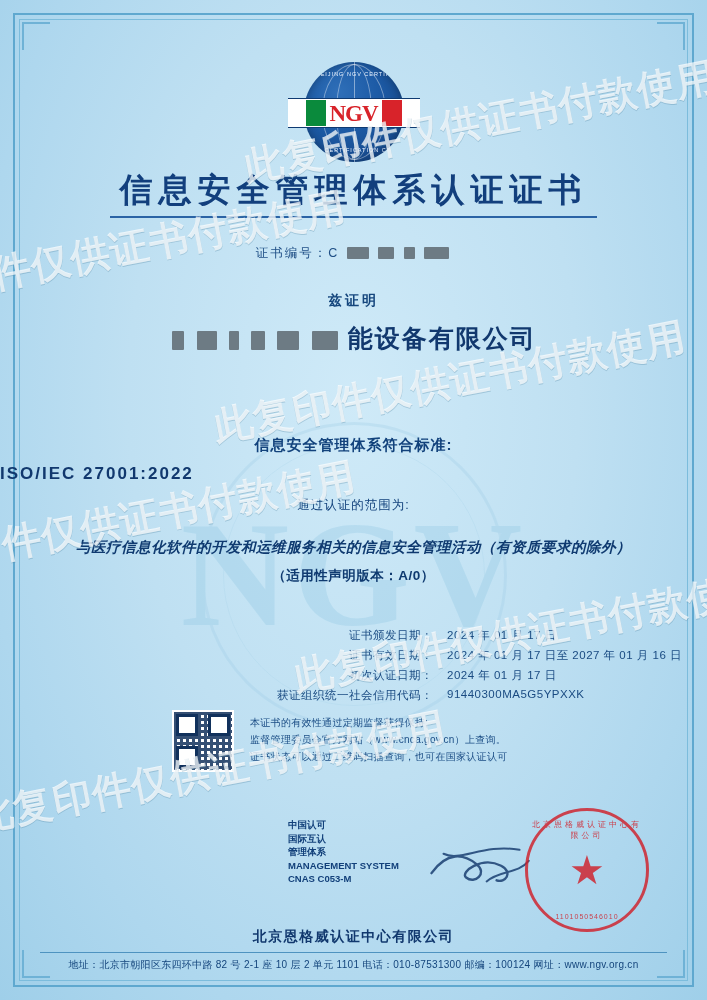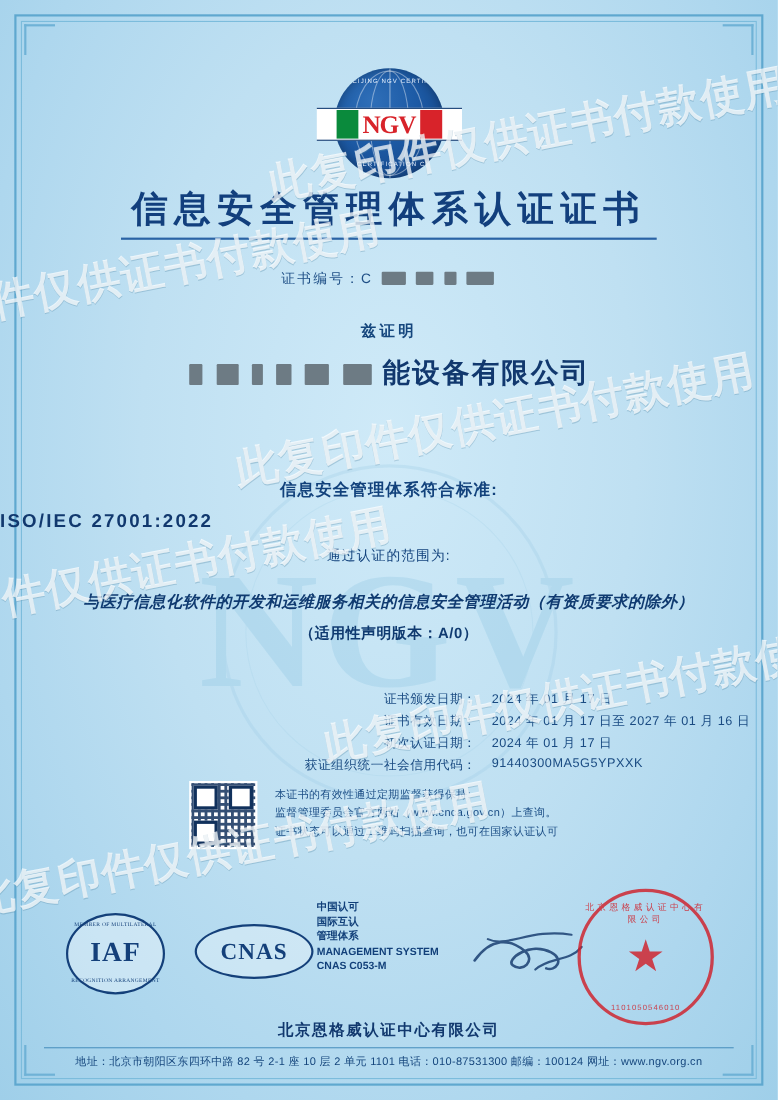--- a/index.html
+++ b/index.html
@@ -364,33 +364,20 @@
       <div class="fp b"></div>
       <div class="fp c"></div>
     </div>
 
     <div class="notes">
       <div>本证书的有效性通过定期监督获得保持;</div>
       <div>监督管理委员会官方网站（www.cnca.gov.cn）上查询。</div>
       <div>证书状态可以通过二维码扫描查询，也可在国家认证认可</div>
     </div>
 
-    <div class="marks">
-      <div class="iaf">
-        <div class="ring-txt">MEMBER OF MULTILATERAL</div>
-        <span>IAF</span>
-        <div class="ring-txt b">RECOGNITION ARRANGEMENT</div>
-      </div>
-
-      <div class="cnas">
-        <div class="oval">
-          <span>CNAS</span>
-        </div>
-      </div>
-    </div>
 
     <div class="cnas-text">
       <div class="cn">中国认可</div>
       <div class="cn">国际互认</div>
       <div class="cn">管理体系</div>
       <div>MANAGEMENT SYSTEM</div>
       <div>CNAS C053-M</div>
     </div>
 
     <div class="signature">

